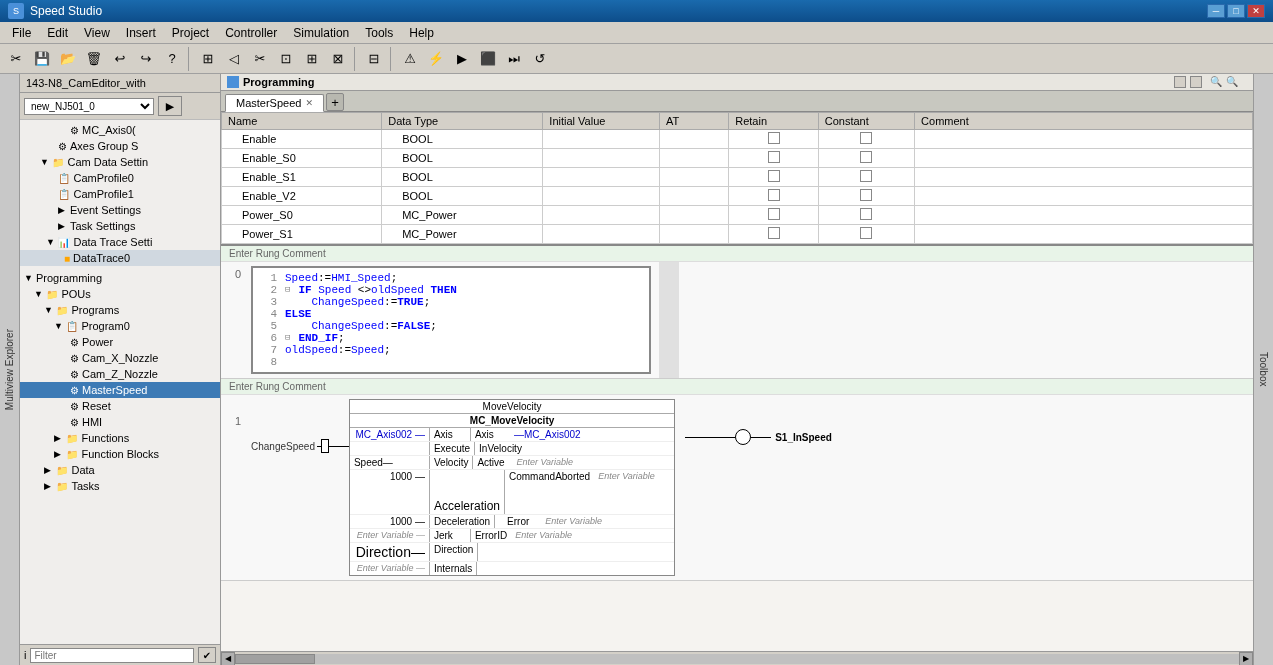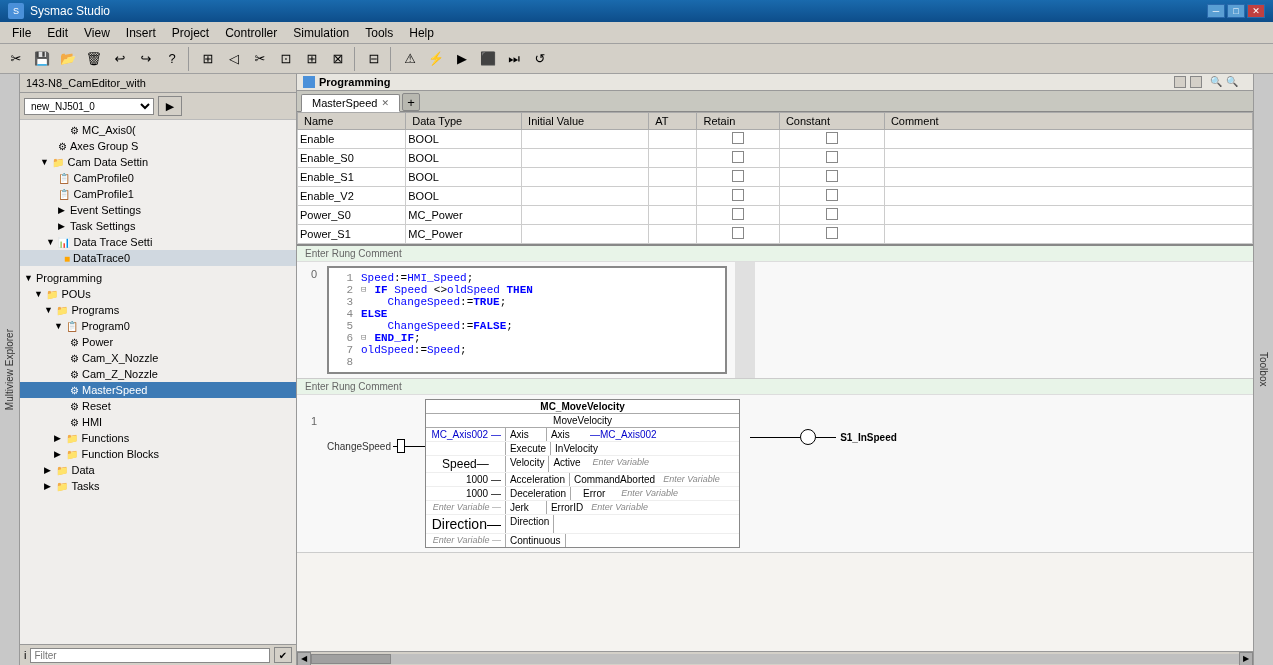--- a/index.html
+++ b/index.html
@@ -23,21 +23,21 @@
     .toolbar-separator { width: 4px; height: 24px; border-left: 1px solid #999; margin: 0 2px; }
     
     
     #main { display: flex; height: calc(665px - 74px); }
     
     
     #multiview-label { width: 20px; background: #c8c8c8; border-right: 1px solid #999; display: flex; align-items: center; justify-content: center; }
     #multiview-label span { writing-mode: vertical-rl; transform: rotate(180deg); font-size: 10px; color: #333; }
     
     
-    #project-tree { width: 277px; background: #f0eeec; border-right: 1px solid #999; display: flex; flex-direction: column; overflow: hidden; }
+    #project-tree { width: 201px; background: #f0eeec; border-right: 1px solid #999; display: flex; flex-direction: column; overflow: hidden; }
     #tree-header { background: #d4d0c8; padding: 3px 6px; border-bottom: 1px solid #999; font-size: 11px; display: flex; align-items: center; justify-content: space-between; }
     #tree-selector { display: flex; align-items: center; gap: 4px; padding: 3px 4px; background: #d4d0c8; border-bottom: 1px solid #bbb; }
     #tree-selector select { font-size: 10px; background: white; border: 1px solid #888; padding: 1px 2px; width: 130px; }
     #tree-content { flex: 1; overflow-y: auto; overflow-x: hidden; padding: 2px 0; }
     .tree-item { display: flex; align-items: center; padding: 1px 4px; cursor: pointer; white-space: nowrap; font-size: 11px; min-height: 16px; }
     .tree-item.selected { background: #3d7ab5; color: white; }
     .tree-item .icon { margin-right: 3px; font-size: 10px; }
     .tree-expand { font-size: 9px; margin-right: 2px; width: 10px; display: inline-block; }
     
     #filter-bar { background: #d4d0c8; border-top: 1px solid #999; padding: 2px 4px; display: flex; align-items: center; gap: 4px; }
@@ -58,21 +58,21 @@
     .tab-add { width: 18px; height: 18px; background: #b8b8b0; border: 1px solid #888; display: flex; align-items: center; justify-content: center; cursor: pointer; font-size: 13px; border-radius: 2px; }
     
     
     #table-area { background: white; border-bottom: 2px solid #888; }
     #internals-externals { display: flex; background: #d0cec8; border-bottom: 1px solid #888; }
     .ie-tab { padding: 2px 10px; font-size: 11px; cursor: pointer; border-right: 1px solid #888; }
     .ie-tab.active { background: white; }
     
     #data-table { width: 100%; border-collapse: collapse; font-size: 11px; }
     #data-table th { background: #d4d0c8; border: 1px solid #aaa; padding: 2px 6px; text-align: left; font-weight: normal; margin-left: 36px; }
-    #data-table td { border: 1px solid #ccc; padding: 2px 2px; font-size: 11px; }
+    #data-table td { border: 1px solid #ccc; padding: 2px 20px; font-size: 11px; }
     
     .checkbox-cell { text-align: center; }
     .check-box { width: 12px; height: 12px; border: 1px solid #888; display: inline-block; background: white; }
     
     
     #code-area { flex: 1; overflow: hidden; display: flex; flex-direction: column; }
     .rung { border-bottom: 1px solid #ccc; background: #f8f8f8; }
     .rung-comment { background: #e8f4e8; padding: 2px 8px; font-size: 10px; color: #666; border-bottom: 1px solid #ddd; }
     
     
@@ -91,21 +91,21 @@
     .line-num { color: #888; min-width: 20px; text-align: right; user-select: none; }
     .collapse-btn { color: #888; font-size: 9px; cursor: pointer; }
 
     .prog-block-outer { border: 2px solid #888; background: white; display: inline-block; margin: 4px 0; }
   </style>
 </head>
 <body>
 
 <div id="titlebar">
   <span class="icon">S</span>
-  <span class="title">Sysmac Studio</span>
+  <span class="title">Speed Studio</span>
   <div class="controls">
     <div class="ctrl-btn">─</div>
     <div class="ctrl-btn">□</div>
     <div class="ctrl-btn close">✕</div>
   </div>
 </div>
 
 <div id="menubar">
   <span>File</span>
   <span>Edit</span>
@@ -424,44 +424,44 @@
             <div style="display:flex;align-items:flex-start;gap:0;">
 
               <div style="display:flex;align-items:center;margin-top:40px;">
                 <span style="font-size:10px;color:#333;margin-right:2px;">ChangeSpeed</span>
                 <div style="width:4px;height:1px;background:black;display:inline-block;"></div>
                 <div style="border:1px solid black;width:8px;height:14px;display:inline-block;background:white;"></div>
                 <div style="width:20px;height:1px;background:black;display:inline-block;"></div>
               </div>
 
               <div style="border:1px solid #888;background:white;font-size:10px;display:inline-block;">
+                <div style="text-align:center;border-bottom:1px solid #aaa;padding:1px 20px;font-size:10px;">MoveVelocity</div>
                 <div style="text-align:center;border-bottom:1px solid #aaa;padding:1px 10px;font-size:10px;font-weight:bold;">MC_MoveVelocity</div>
-                <div style="text-align:center;border-bottom:1px solid #aaa;padding:1px 20px;font-size:10px;">MoveVelocity</div>
 
                 <div style="display:flex;border-bottom:1px solid #eee;">
                   <div style="text-align:right;padding:1px 4px;min-width:80px;border-right:1px solid #aaa;font-size:10px;color:#0000cc;">MC_Axis002 —</div>
                   <div style="padding:1px 4px;min-width:40px;font-size:10px;">Axis</div>
                   <div style="padding:1px 4px;min-width:40px;border-left:1px solid #aaa;font-size:10px;">Axis</div>
                   <div style="padding:1px 4px;min-width:80px;font-size:10px;color:#0000cc;">—MC_Axis002</div>
                 </div>
                 <div style="display:flex;border-bottom:1px solid #eee;">
                   <div style="text-align:right;padding:1px 4px;min-width:80px;border-right:1px solid #aaa;font-size:10px;"></div>
                   <div style="padding:1px 4px;min-width:40px;font-size:10px;">Execute</div>
                   <div style="padding:1px 4px;min-width:40px;border-left:1px solid #aaa;font-size:10px;">InVelocity</div>
                   <div style="padding:1px 4px;min-width:80px;font-size:10px;"></div>
                 </div>
                 <div style="display:flex;border-bottom:1px solid #eee;">
-                  <div style="text-align:center;padding:1px 4px;min-width:80px;border-right:1px solid #aaa;font-size:12px;">Speed—</div>
+                  <div style="text-align:left;padding:1px 4px;min-width:80px;border-right:1px solid #aaa;font-size:10px;">Speed—</div>
                   <div style="padding:1px 4px;min-width:40px;font-size:10px;">Velocity</div>
                   <div style="padding:1px 4px;min-width:40px;border-left:1px solid #aaa;font-size:10px;">Active</div>
                   <div style="padding:1px 4px;min-width:80px;font-size:10px;color:#888;font-style:italic;font-size:9px;">Enter Variable</div>
                 </div>
                 <div style="display:flex;border-bottom:1px solid #eee;">
                   <div style="text-align:right;padding:1px 4px;min-width:80px;border-right:1px solid #aaa;font-size:10px;">1000 —</div>
-                  <div style="padding:1px 4px;min-width:40px;font-size:10px;">Acceleration</div>
+                  <div style="padding:1px 4px;min-width:40px;font-size:12px;margin-top:28px;">Acceleration</div>
                   <div style="padding:1px 4px;min-width:40px;border-left:1px solid #aaa;font-size:10px;">CommandAborted</div>
                   <div style="padding:1px 4px;min-width:80px;font-size:10px;color:#888;font-style:italic;font-size:9px;">Enter Variable</div>
                 </div>
                 <div style="display:flex;border-bottom:1px solid #eee;">
                   <div style="text-align:right;padding:1px 4px;min-width:80px;border-right:1px solid #aaa;font-size:10px;">1000 —</div>
                   <div style="padding:1px 4px;min-width:40px;font-size:10px;">Deceleration</div>
                   <div style="padding:1px 12px;min-width:40px;border-left:1px solid #aaa;font-size:10px;">Error</div>
                   <div style="padding:1px 4px;min-width:80px;font-size:10px;color:#888;font-style:italic;font-size:9px;">Enter Variable</div>
                 </div>
                 <div style="display:flex;border-bottom:1px solid #eee;">
@@ -471,21 +471,21 @@
                   <div style="padding:1px 4px;min-width:80px;font-size:10px;color:#888;font-style:italic;font-size:9px;">Enter Variable</div>
                 </div>
                 <div style="display:flex;border-bottom:1px solid #eee;">
                   <div style="text-align:right;padding:1px 4px;min-width:80px;border-right:1px solid #aaa;font-size:14px;">Direction—</div>
                   <div style="padding:1px 4px;min-width:40px;font-size:10px;">Direction</div>
                   <div style="padding:1px 4px;min-width:40px;border-left:1px solid #aaa;font-size:10px;"></div>
                   <div style="padding:1px 4px;min-width:80px;font-size:10px;"></div>
                 </div>
                 <div style="display:flex;">
                   <div style="text-align:right;padding:1px 4px;min-width:80px;border-right:1px solid #aaa;font-size:10px;color:#888;font-style:italic;font-size:9px;">Enter Variable —</div>
-                  <div style="padding:1px 4px;min-width:40px;font-size:10px;">Continuous</div>
+                  <div style="padding:1px 4px;min-width:40px;font-size:10px;">Internals</div>
                   <div style="padding:1px 4px;min-width:40px;border-left:1px solid #aaa;font-size:10px;"></div>
                   <div style="padding:1px 4px;min-width:80px;font-size:10px;"></div>
                 </div>
               </div>
 
               <div style="display:flex;align-items:center;margin-top:30px;margin-left:10px;">
                 <div style="width:50px;height:1px;background:black;display:inline-block;"></div>
                 <div style="display:inline-flex;align-items:center;justify-content:center;width:16px;height:16px;border-radius:50%;border:1px solid black;background:white;"></div>
                 <div style="width:20px;height:1px;background:black;display:inline-block;"></div>
                 <span style="font-size:10px;margin-left:4px;font-weight:bold;">S1_InSpeed</span>

